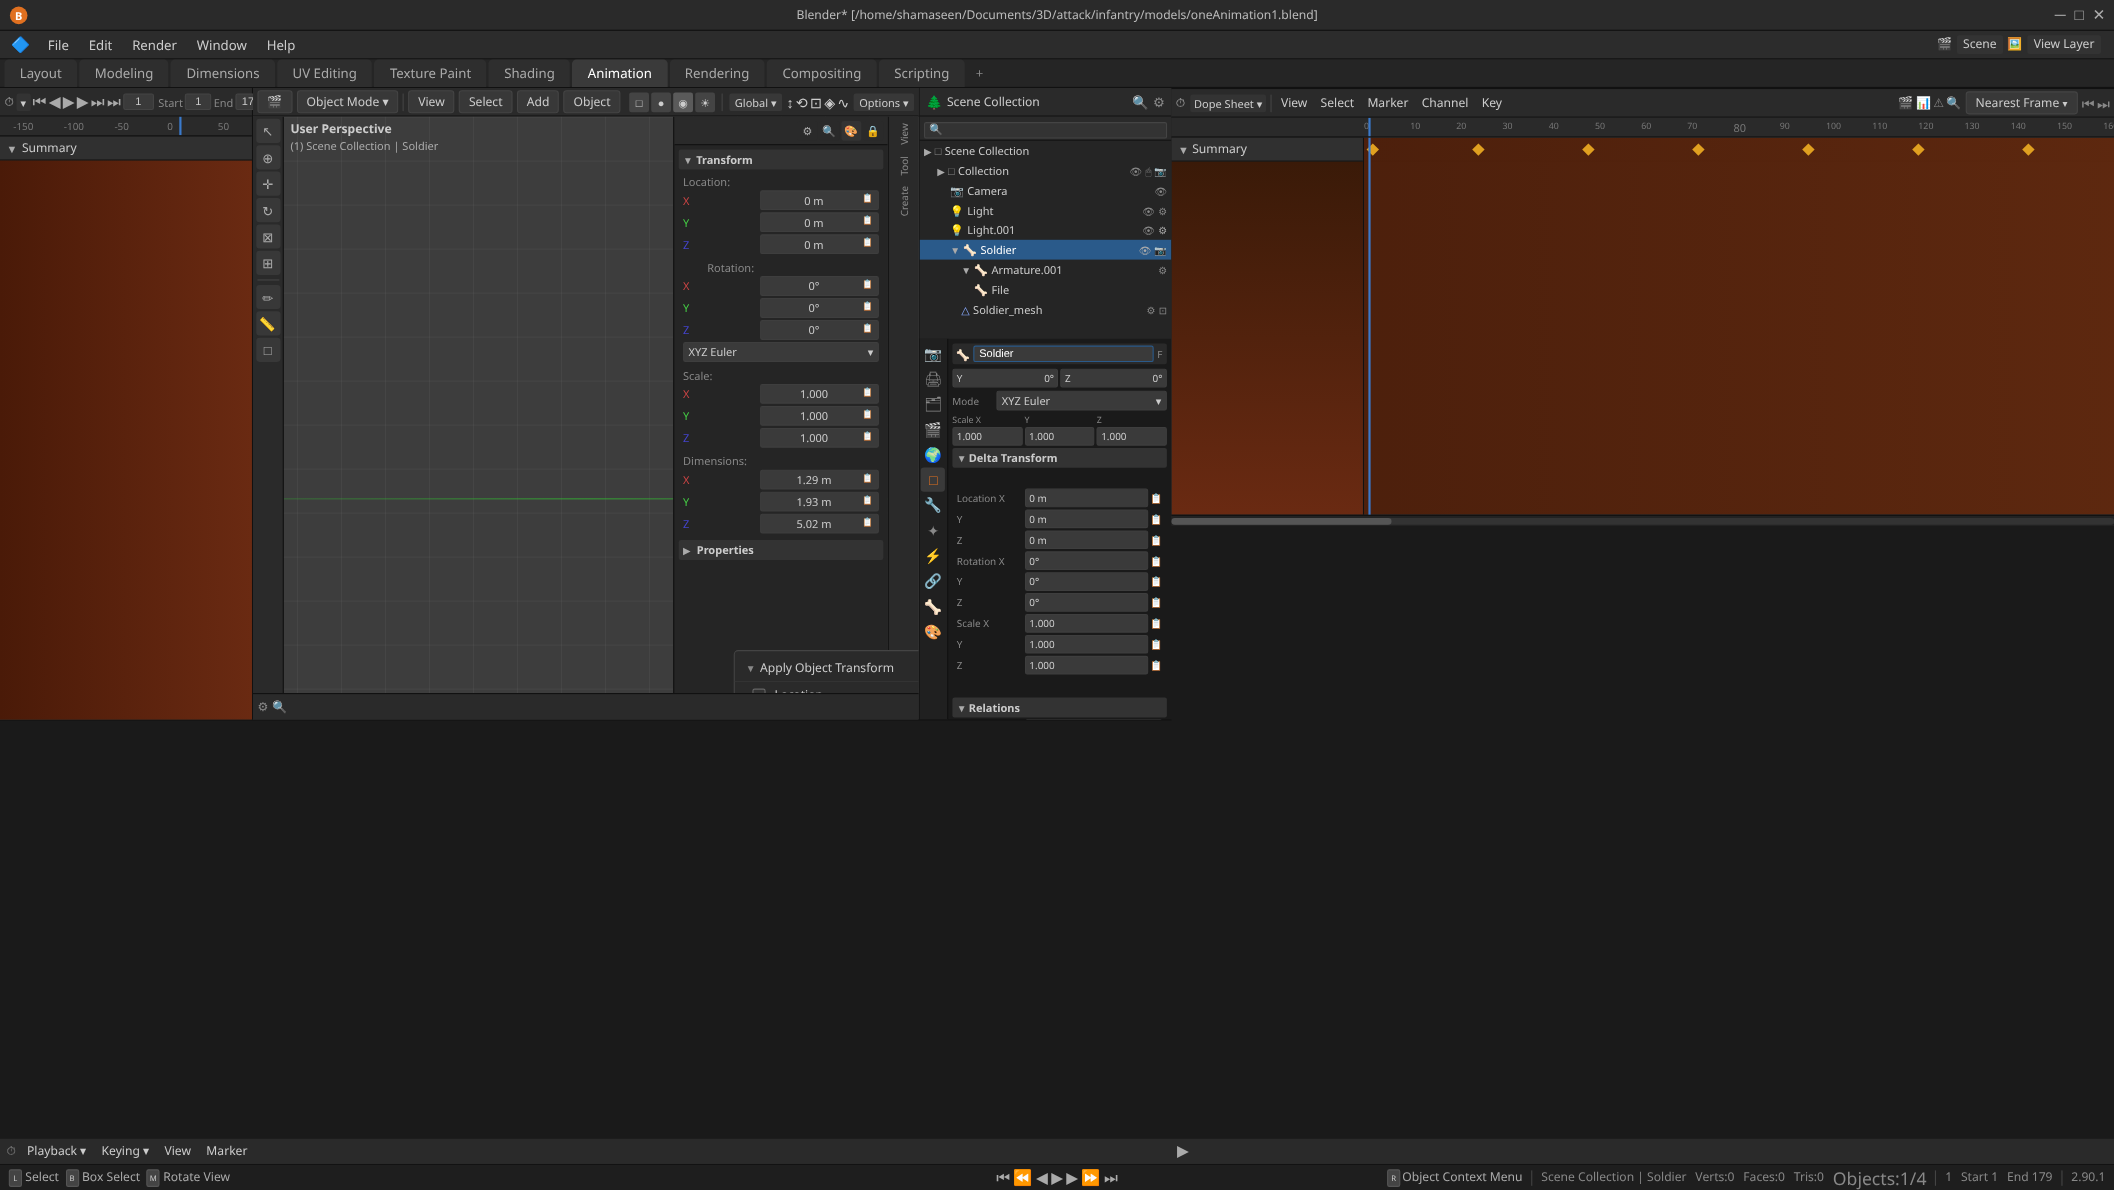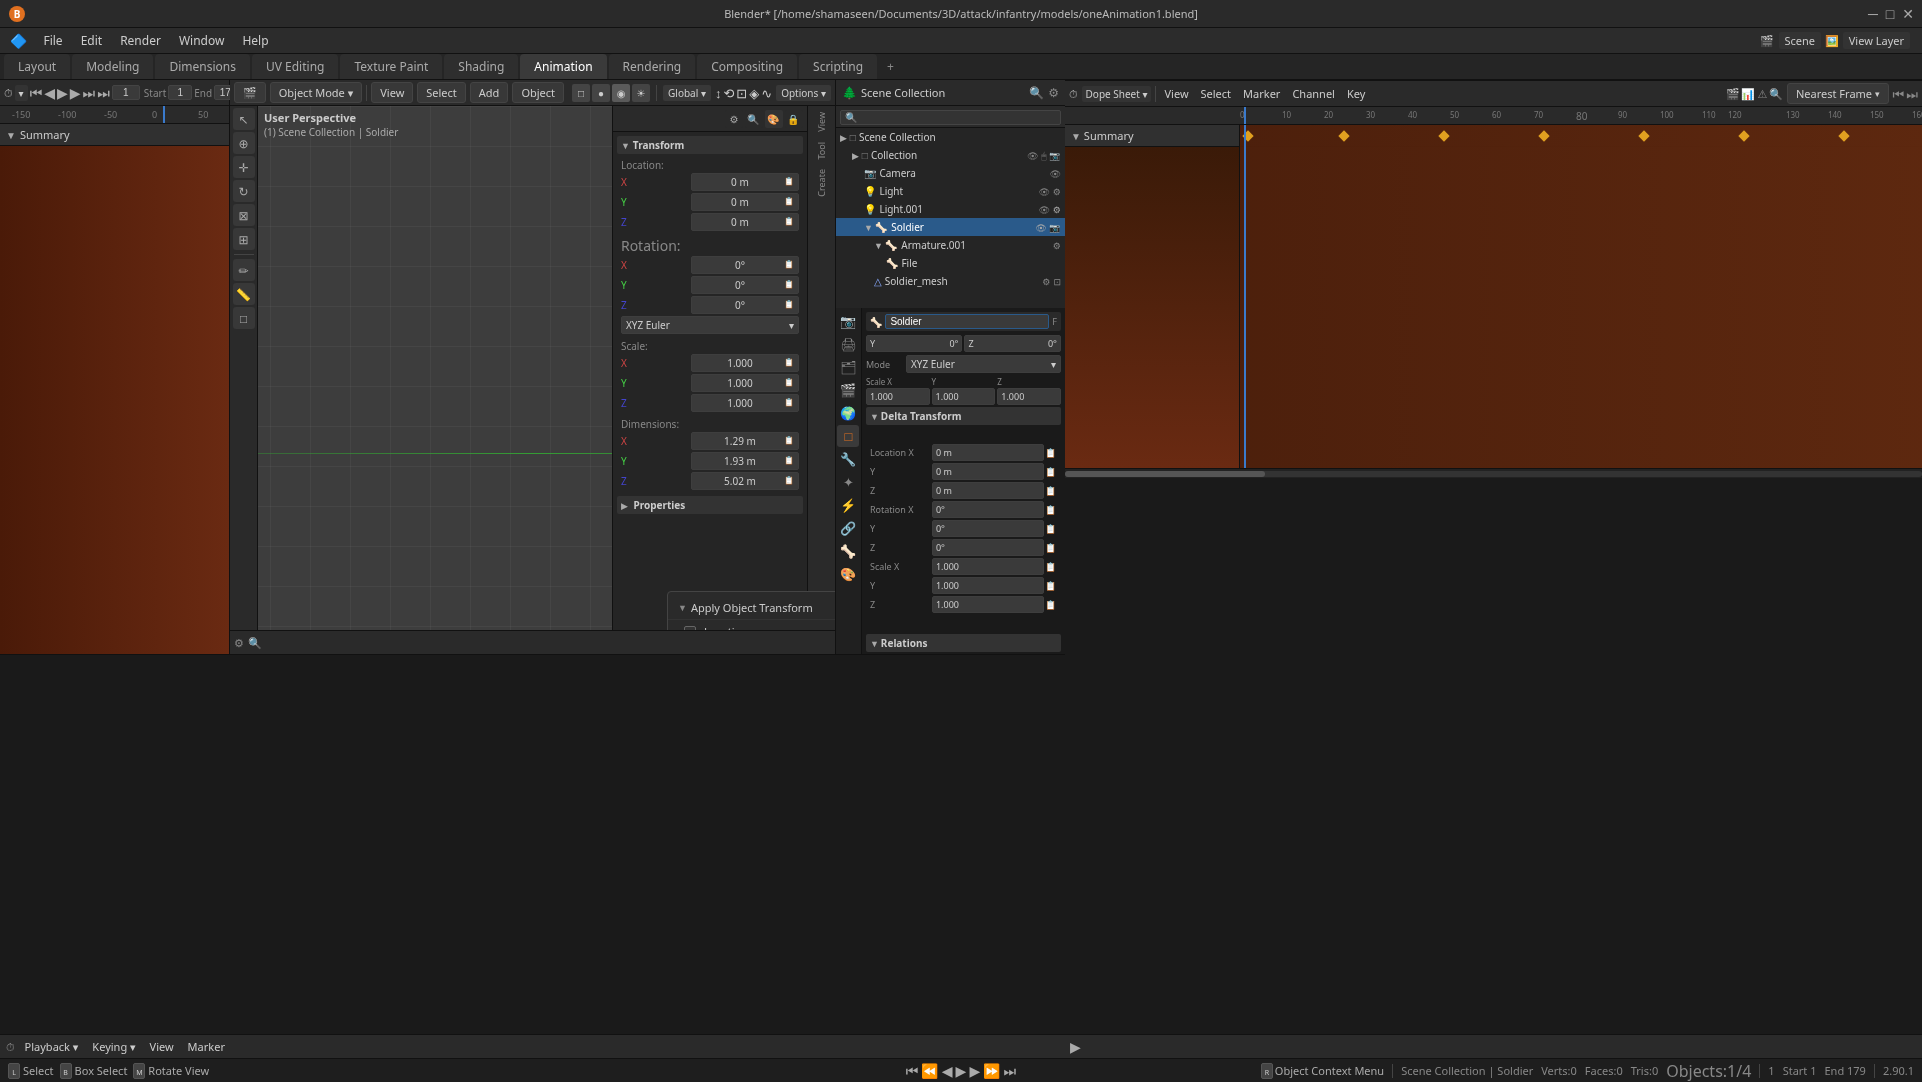--- a/index.html
+++ b/index.html
@@ -455,21 +455,21 @@
             </div>
             <div class="prop-field-row">
               <div class="prop-field-label" style="color:#44cc44;">Y</div>
               <div class="prop-field-val">0 m <span style="float:right;font-size:8px;color:#666;">📋</span></div>
             </div>
             <div class="prop-field-row">
               <div class="prop-field-label" style="color:#4444cc;">Z</div>
               <div class="prop-field-val">0 m <span style="float:right;font-size:8px;color:#666;">📋</span></div>
             </div>
 
-            <div style="font-size:14px;color:#888;padding:1px 4px;margin-top:4px;">Rotation:</div>
+            <div style="font-size:10px;color:#888;padding:1px 4px;margin-top:4px;margin-left:22px;">Rotation:</div>
             <div class="prop-field-row">
               <div class="prop-field-label" style="color:#cc4444;">X</div>
               <div class="prop-field-val">0° <span style="float:right;font-size:8px;color:#666;">📋</span></div>
             </div>
             <div class="prop-field-row">
               <div class="prop-field-label" style="color:#44cc44;">Y</div>
               <div class="prop-field-val">0° <span style="float:right;font-size:8px;color:#666;">📋</span></div>
             </div>
             <div class="prop-field-row">
               <div class="prop-field-label" style="color:#4444cc;">Z</div>
@@ -779,21 +779,21 @@
           <span style="font-size:8px;color:#777;position:absolute;left:84px;">20</span>
           <span style="font-size:8px;color:#777;position:absolute;left:126px;">30</span>
           <span style="font-size:8px;color:#777;position:absolute;left:168px;">40</span>
           <span style="font-size:8px;color:#777;position:absolute;left:210px;">50</span>
           <span style="font-size:8px;color:#777;position:absolute;left:252px;">60</span>
           <span style="font-size:8px;color:#777;position:absolute;left:294px;">70</span>
           <span style="font-size:10px;color:#777;position:absolute;left:336px;">80</span>
           <span style="font-size:8px;color:#777;position:absolute;left:378px;">90</span>
           <span style="font-size:8px;color:#777;position:absolute;left:420px;">100</span>
           <span style="font-size:8px;color:#777;position:absolute;left:462px;">110</span>
-          <span style="font-size:8px;color:#777;position:absolute;left:488px;">120</span>
+          <span style="font-size:8px;color:#777;position:absolute;left:504px;">120</span>
           <span style="font-size:8px;color:#777;position:absolute;left:546px;">130</span>
           <span style="font-size:8px;color:#777;position:absolute;left:588px;">140</span>
           <span style="font-size:8px;color:#777;position:absolute;left:630px;">150</span>
           <span style="font-size:8px;color:#777;position:absolute;left:672px;">160</span>
 
         </div>
 
         <div style="position:absolute;top:0;bottom:0;left:4px;width:2px;background:#3a7acc;z-index:5;"></div>
       </div>
     </div>

